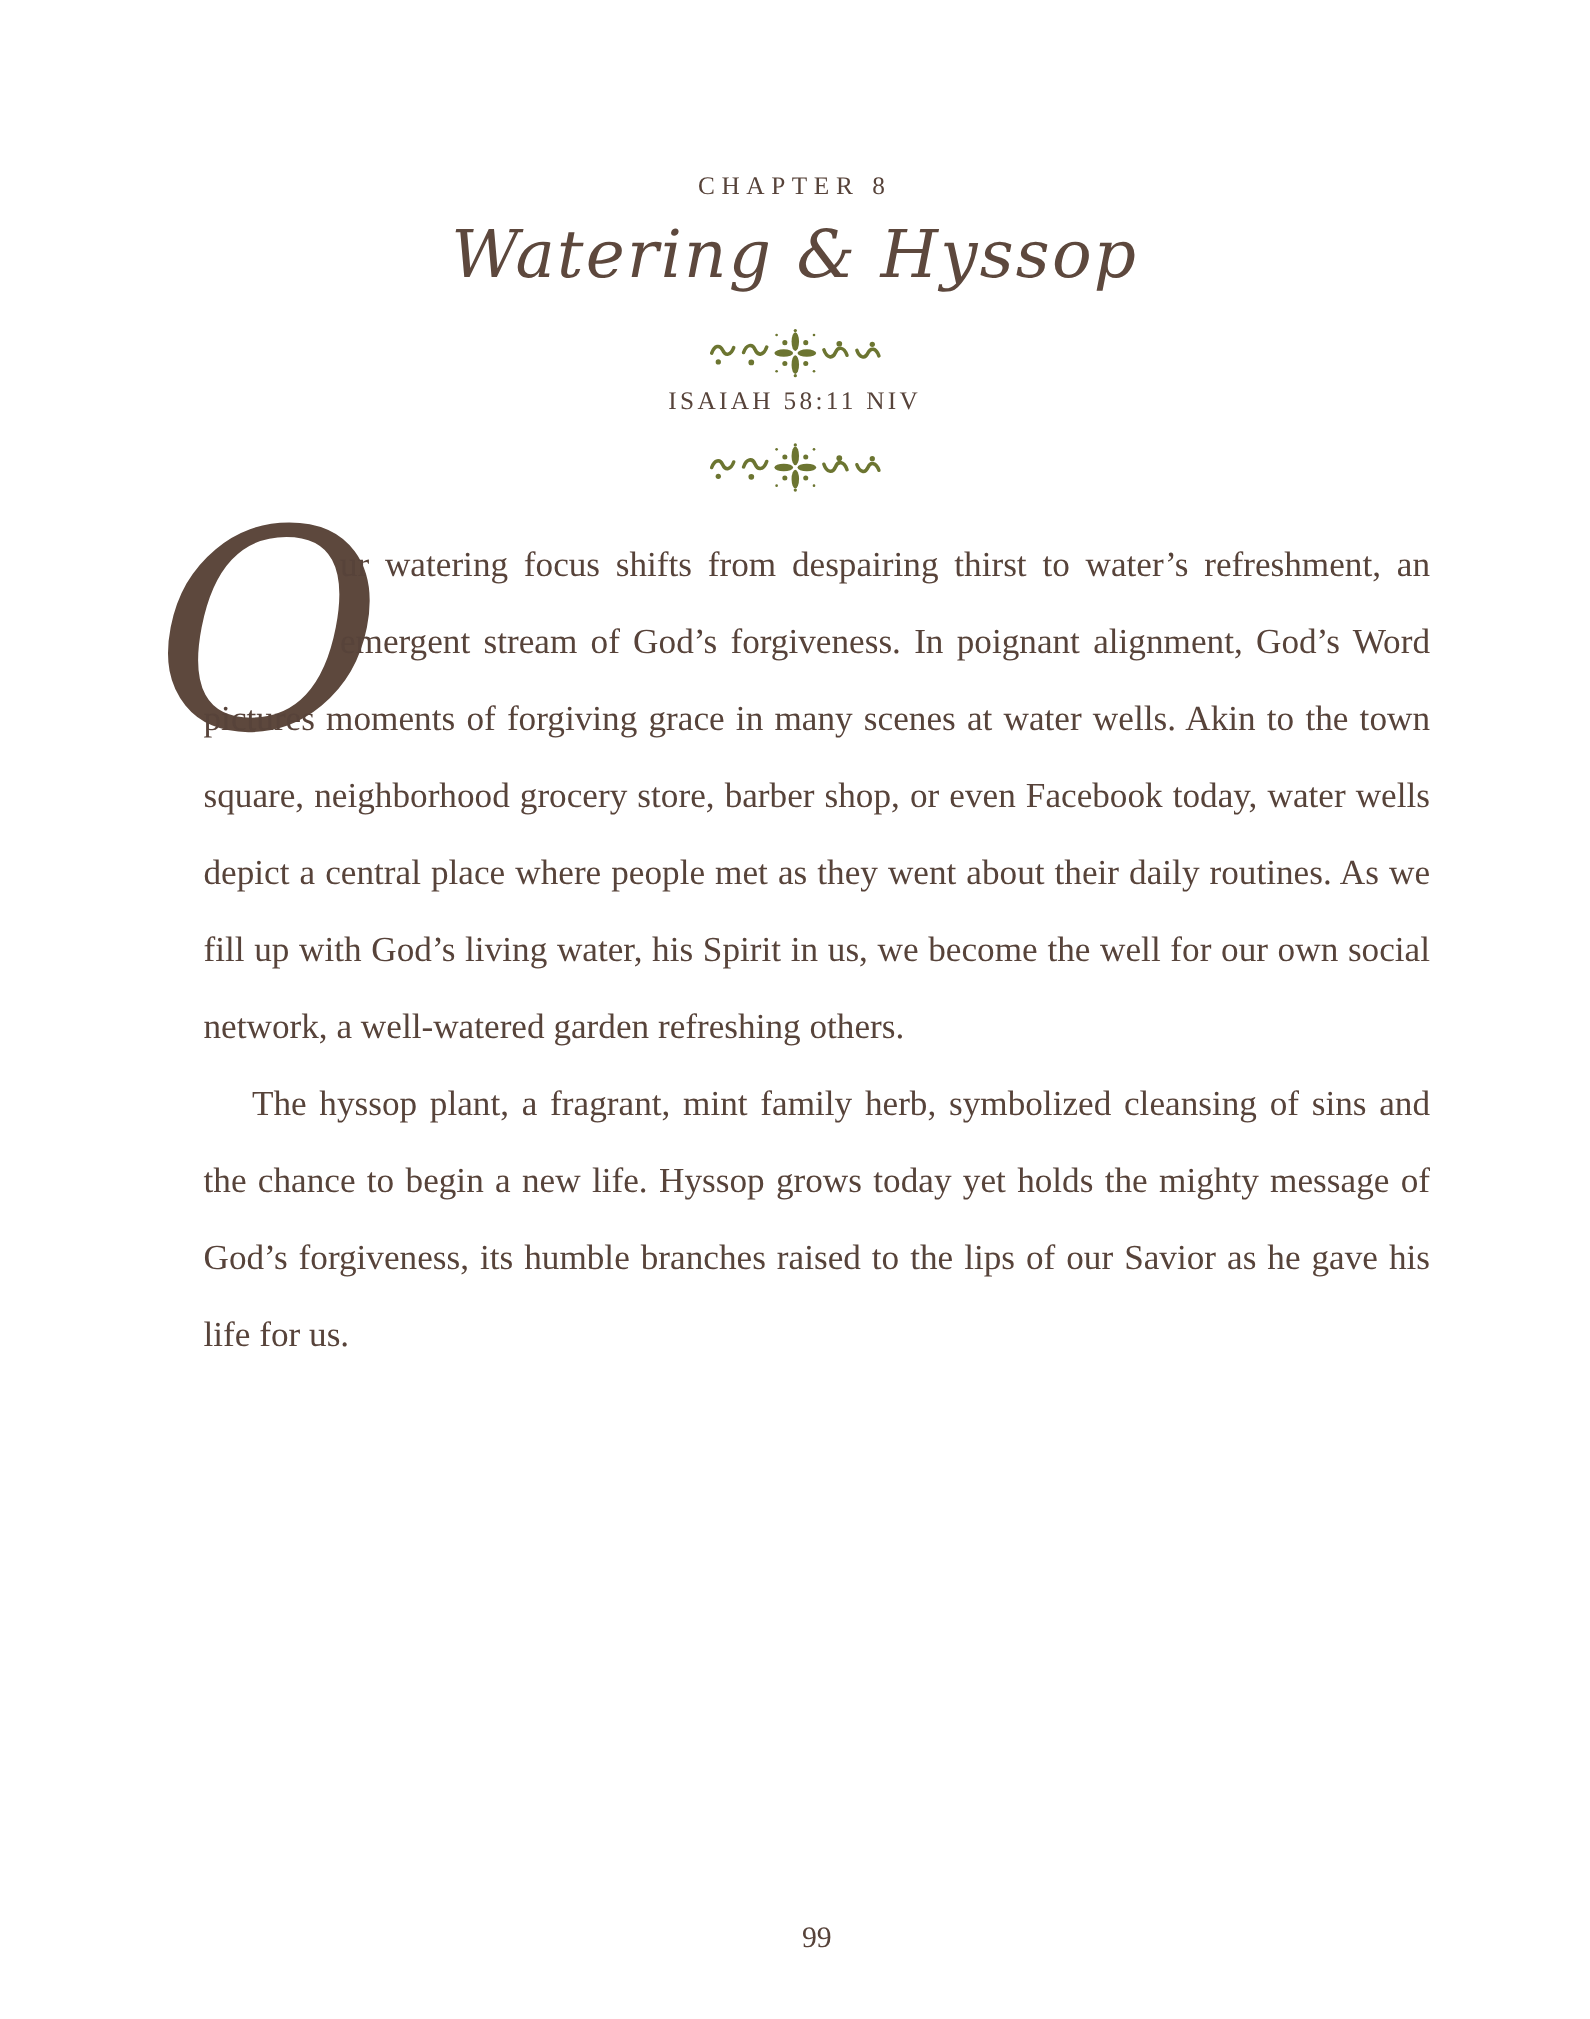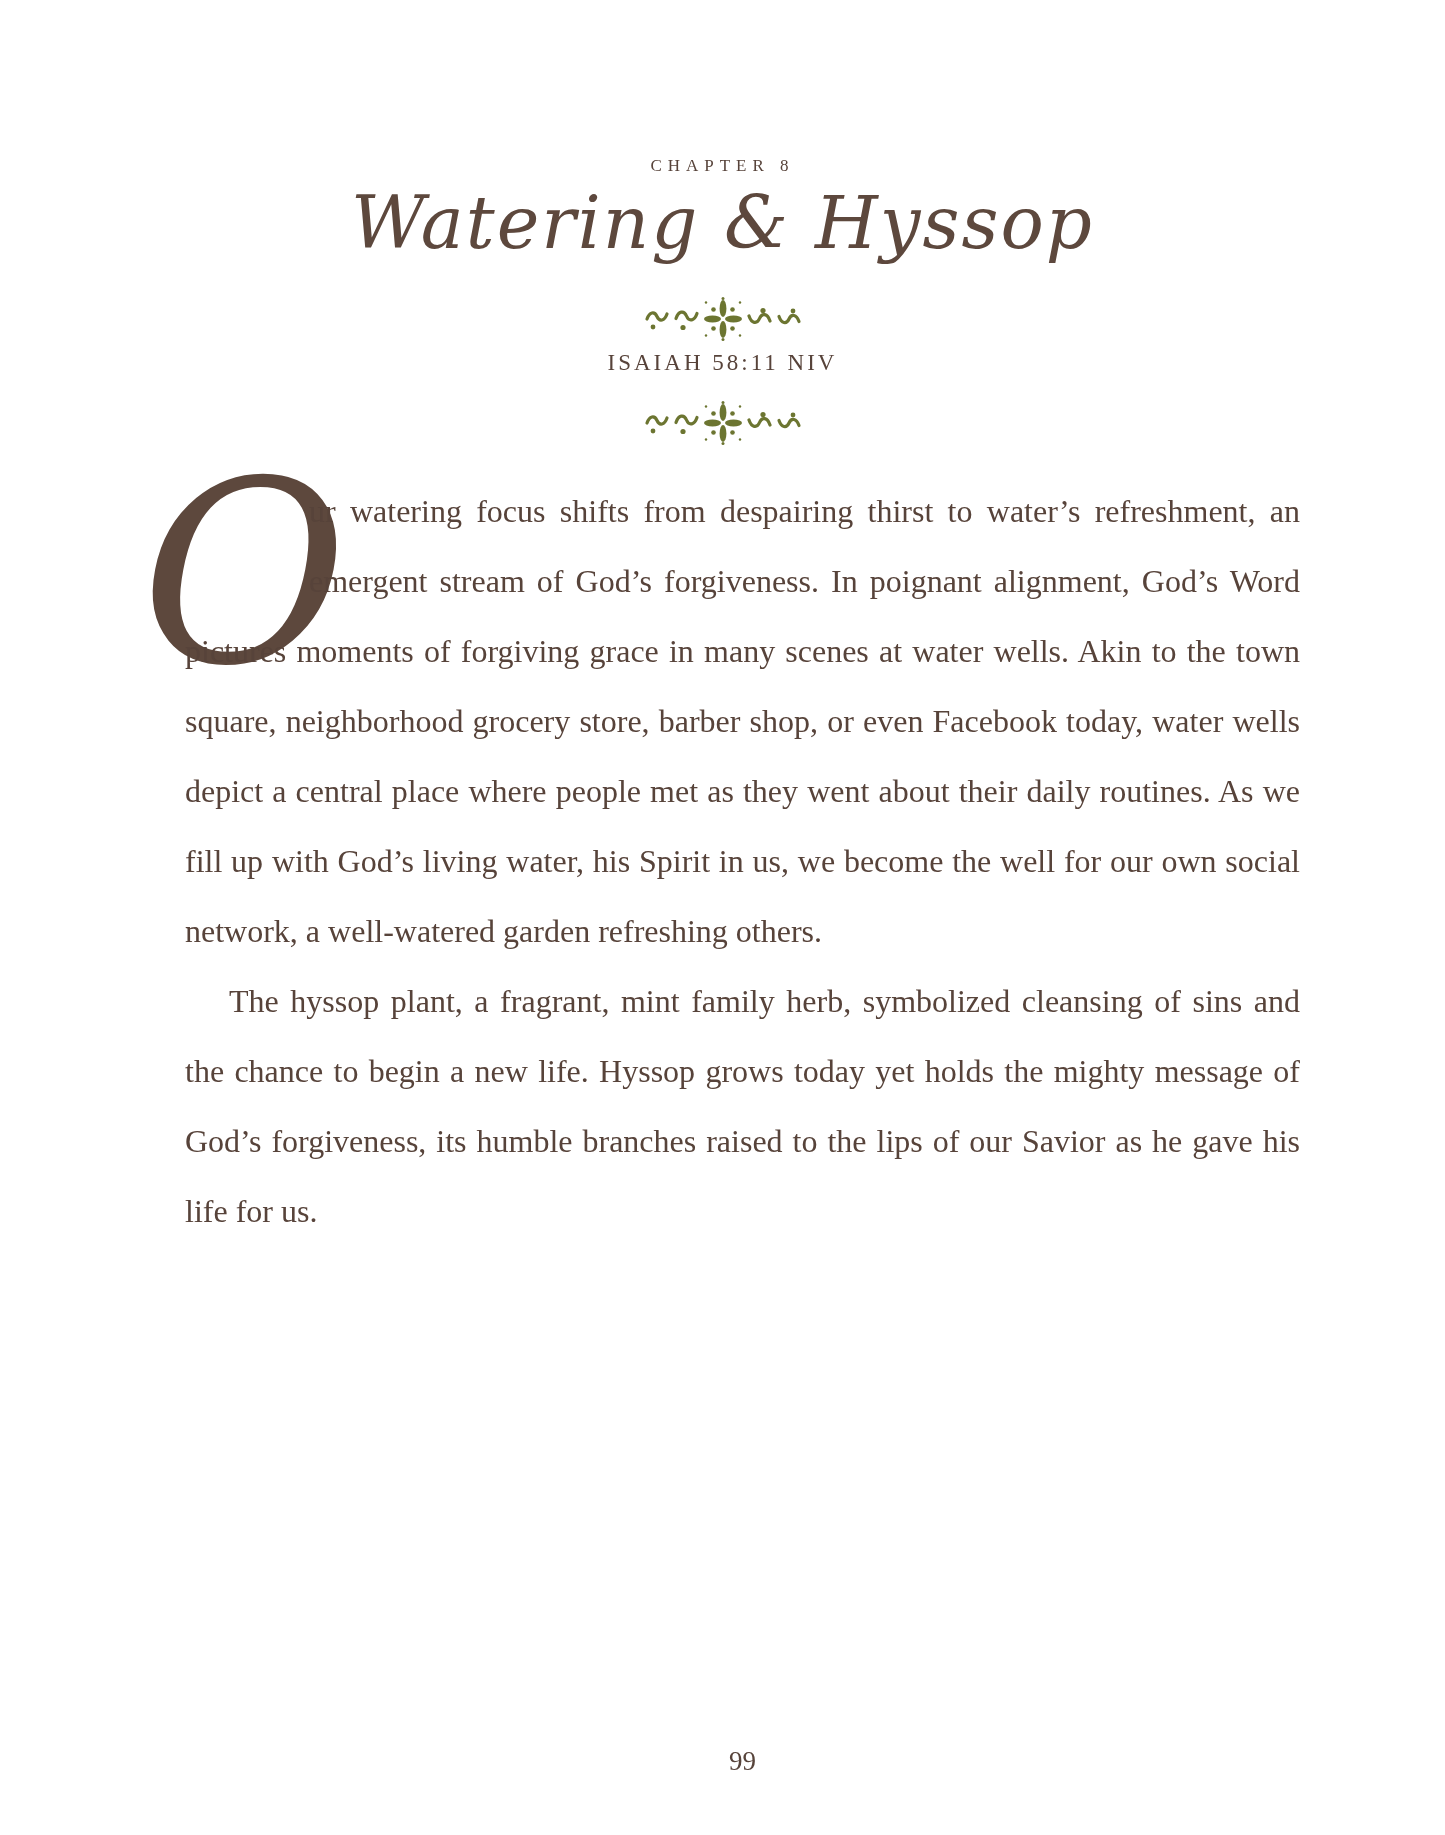--- a/index.html
+++ b/index.html
@@ -18,32 +18,32 @@
     background: var(--page-bg);
     position: relative;
     overflow: hidden;
     font-family: "Liberation Serif", serif;
     color: var(--text-brown);
   }
 
   .header { text-align: center; padding-top: 156px; }
 
   .chapter-label {
-    font-size: 17px;
+    font-size: 23px;
     letter-spacing: 6px;
     color: var(--text-brown);
     font-weight: 400;
   }
 
   .chapter-title {
-    margin-top: 4px;
+    margin-top: 14px;
     font-family: "DejaVu Serif", serif;
     font-style: italic;
     font-weight: 400;
-    font-size: 72px;
+    font-size: 60px;
     line-height: 1.2;
     color: var(--title-brown);
     letter-spacing: 2px;
   }
 
   .ornament { margin-top: 30px; line-height: 0; }
   .ornament.second { margin-top: 24px; }
   .ornament svg { display: inline-block; }
 
   .epigraph {

